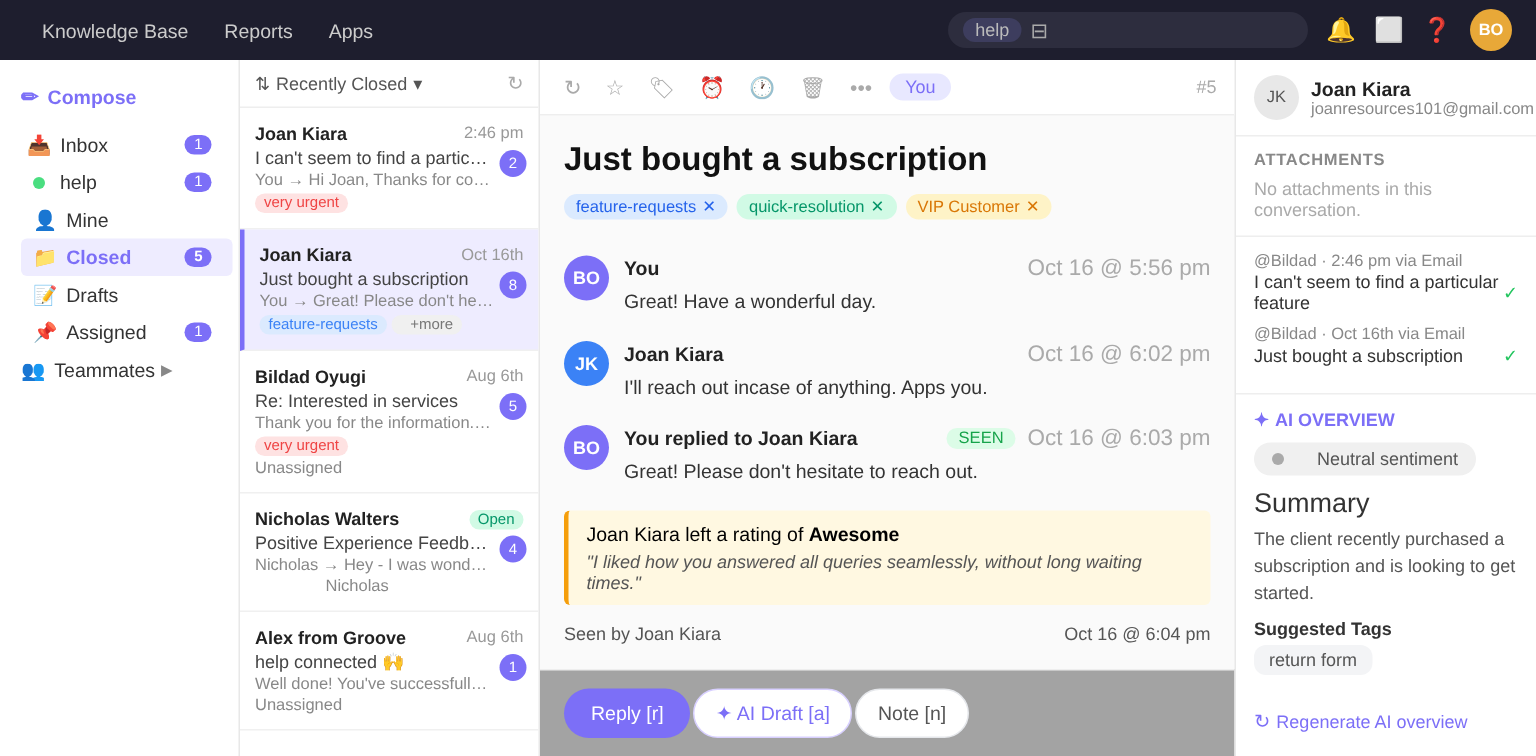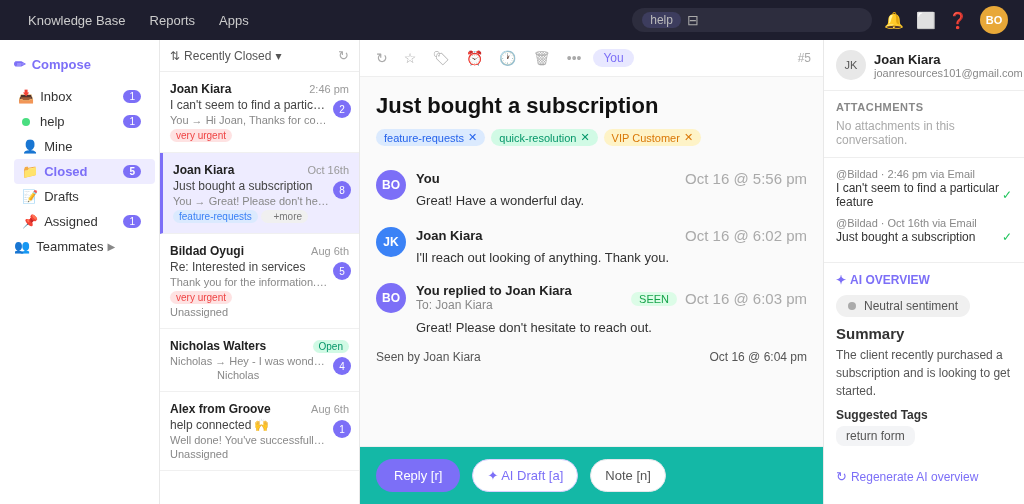--- a/index.html
+++ b/index.html
@@ -69,39 +69,39 @@
     .msg-header { display: flex; justify-content: space-between; align-items: center; margin-bottom: 4px; }
     .msg-sender { font-weight: 600; font-size: 13px; color: #222; }
     .msg-time { font-size: 15px; color: #aaa; }
     .msg-text { font-size: 13px; color: #333; line-height: 1.5; }
     .reply-meta { font-size: 12px; color: #888; margin-bottom: 2px; }
     .seen-badge { background: #dcfce7; color: #16a34a; border-radius: 10px; padding: 1px 8px; font-size: 11px; }
     .rating-block { background: #fff8e1; border-left: 3px solid #f59e0b; padding: 8px 12px; border-radius: 4px; margin: 8px 0; font-size: 13px; }
     .rating-text { font-style: italic; font-size: 12px; color: #555; margin-top: 4px; }
     .system-msg { text-align: center; font-size: 12px; color: #aaa; padding: 6px 0; }
     .system-msg span { color: #555; }
-    .conv-main-footer { padding: 12px 16px; background: #14b8a6; border-top: 1px solid #eee; display: flex; gap: 12px; }
+    .conv-main-footer { padding: 12px 16px; background: #a3a3a3; border-top: 1px solid #eee; display: flex; gap: 2px; }
     .btn-reply { background: #7c6ff7; color: #fff; border: none; border-radius: 20px; padding: 8px 18px; font-size: 13px; cursor: pointer; display: flex; align-items: center; gap: 6px; }
     .btn-ai { background: #fff; border: 1px solid #d8d0ff; color: #7c6ff7; border-radius: 20px; padding: 8px 14px; font-size: 13px; cursor: pointer; display: flex; align-items: center; gap: 4px; }
     .btn-note { background: #fff; border: 1px solid #e5e7eb; color: #555; border-radius: 20px; padding: 8px 14px; font-size: 13px; cursor: pointer; }
 
     
     .right-sidebar { width: 200px; background: #fff; display: flex; flex-direction: column; overflow-y: auto; flex-shrink: 0; }
     .right-section { padding: 10px 12px; border-bottom: 1px solid #eee; }
     .right-section-title { font-size: 11px; font-weight: 700; text-transform: uppercase; color: #888; margin-bottom: 6px; letter-spacing: 0.5px; }
     .no-attach { font-size: 12px; color: #aaa; }
     .recent-conv-item { margin-bottom: 8px; }
     .recent-conv-source { font-size: 11px; color: #888; margin-bottom: 1px; }
     .recent-conv-link { font-size: 12px; color: #333; display: flex; align-items: center; justify-content: space-between; }
     .check-icon { color: #22c55e; font-size: 12px; }
     .ai-section { padding: 10px 12px; }
     .ai-title { font-size: 12px; font-weight: 700; color: #7c6ff7; display: flex; align-items: center; gap: 4px; margin-bottom: 8px; }
-    .sentiment-pill { background: #f0f0f0; color: #555; border-radius: 12px; padding: 4px 12px; font-size: 12px; display: inline-flex; align-items: center; gap: 8px; margin-bottom: 8px; }
+    .sentiment-pill { background: #f0f0f0; color: #555; border-radius: 12px; padding: 4px 12px; font-size: 12px; display: inline-flex; align-items: center; gap: 22px; margin-bottom: 8px; }
     .sentiment-dot { width: 8px; height: 8px; border-radius: 50%; background: #aaa; }
-    .summary-title { font-size: 15px; font-weight: 700; color: #333; margin-bottom: 4px; }
+    .summary-title { font-size: 18px; font-weight: 400; color: #333; margin-bottom: 4px; }
     .summary-text { font-size: 12px; color: #555; line-height: 1.5; margin-bottom: 8px; }
     .suggested-tags-title { font-size: 12px; font-weight: 700; color: #333; margin-bottom: 4px; }
     .suggested-tag { background: #f3f4f6; border-radius: 8px; padding: 3px 10px; font-size: 12px; color: #555; display: inline-block; margin-bottom: 4px; }
     .regenerate-btn { display: flex; align-items: center; gap: 4px; color: #7c6ff7; font-size: 12px; cursor: pointer; background: none; border: none; padding: 4px 0; }
     .refresh-icon { font-size: 13px; }
   </style>
 </head>
 <body>
 
 <nav style="background:#1e1e2e; display:flex; align-items:center; padding:0 16px; height:40px; flex-shrink:0;">
@@ -226,20 +226,21 @@
         <div><span class="tag-pill very-urgent">very urgent</span></div>
         <div style="font-size:11px; color:#888; margin-top:2px;">Unassigned</div>
         <div class="conv-badge">5</div>
       </div>
 
       <div class="conv-item">
         <div class="conv-item-header">
           <span class="conv-item-name">Nicholas Walters</span>
           <span class="conv-item-open-badge">Open</span>
         </div>
+        <div class="conv-item-subject">Positive Experience Feedback</div>
         <div class="conv-item-preview">Nicholas → Hey - I was wondering if ...</div>
         <div style="font-size:11px; color:#888; margin-top:2px;margin-left:47px;">Nicholas</div>
         <div class="conv-badge">4</div>
       </div>
 
       <div class="conv-item">
         <div class="conv-item-header">
           <span class="conv-item-name">Alex from Groove</span>
           <span class="conv-item-time">Aug 6th</span>
         </div>
@@ -293,42 +294,46 @@
         </div>
       </div>
 
       <div class="message-row">
         <div class="msg-avatar blue">JK</div>
         <div class="msg-content">
           <div class="msg-header">
             <span class="msg-sender">Joan Kiara</span>
             <span class="msg-time">Oct 16 @ 6:02 pm</span>
           </div>
-          <div class="msg-text">I'll reach out looking of anything. Thank you.</div>
+          <div class="msg-text">I'll reach out incase of anything. Apps you.</div>
         </div>
       </div>
 
       <div class="message-row">
         <div class="msg-avatar purple">BO</div>
         <div class="msg-content">
           <div class="msg-header">
             <div>
               <span class="msg-sender">You replied to Joan Kiara</span>
-              <div class="reply-meta">To: Joan Kiara</div>
             </div>
             <div style="display:flex; align-items:center; gap:8px;">
 
               <span class="seen-badge">SEEN</span>
               <span class="msg-time">Oct 16 @ 6:03 pm</span>
             </div>
           </div>
           <div class="msg-text">Great! Please don't hesitate to reach out.</div>
         </div>
       </div>
 
+      <div class="rating-block">
+        <span>Joan Kiara left a rating of</span>
+        <strong>Awesome</strong>
+        <div class="rating-text">"I liked how you answered all queries seamlessly, without long waiting times."</div>
+      </div>
 
       <div class="system-msg" style="display:flex; justify-content:space-between; padding:4px 0;gap:24px;">
         <span>Seen by Joan Kiara</span>
         <span>Oct 16 @ 6:04 pm</span>
       </div>
       <div class="system-msg" style="display:flex; justify-content:space-between; padding:4px 0;">
         
         
       </div>
     </div>

